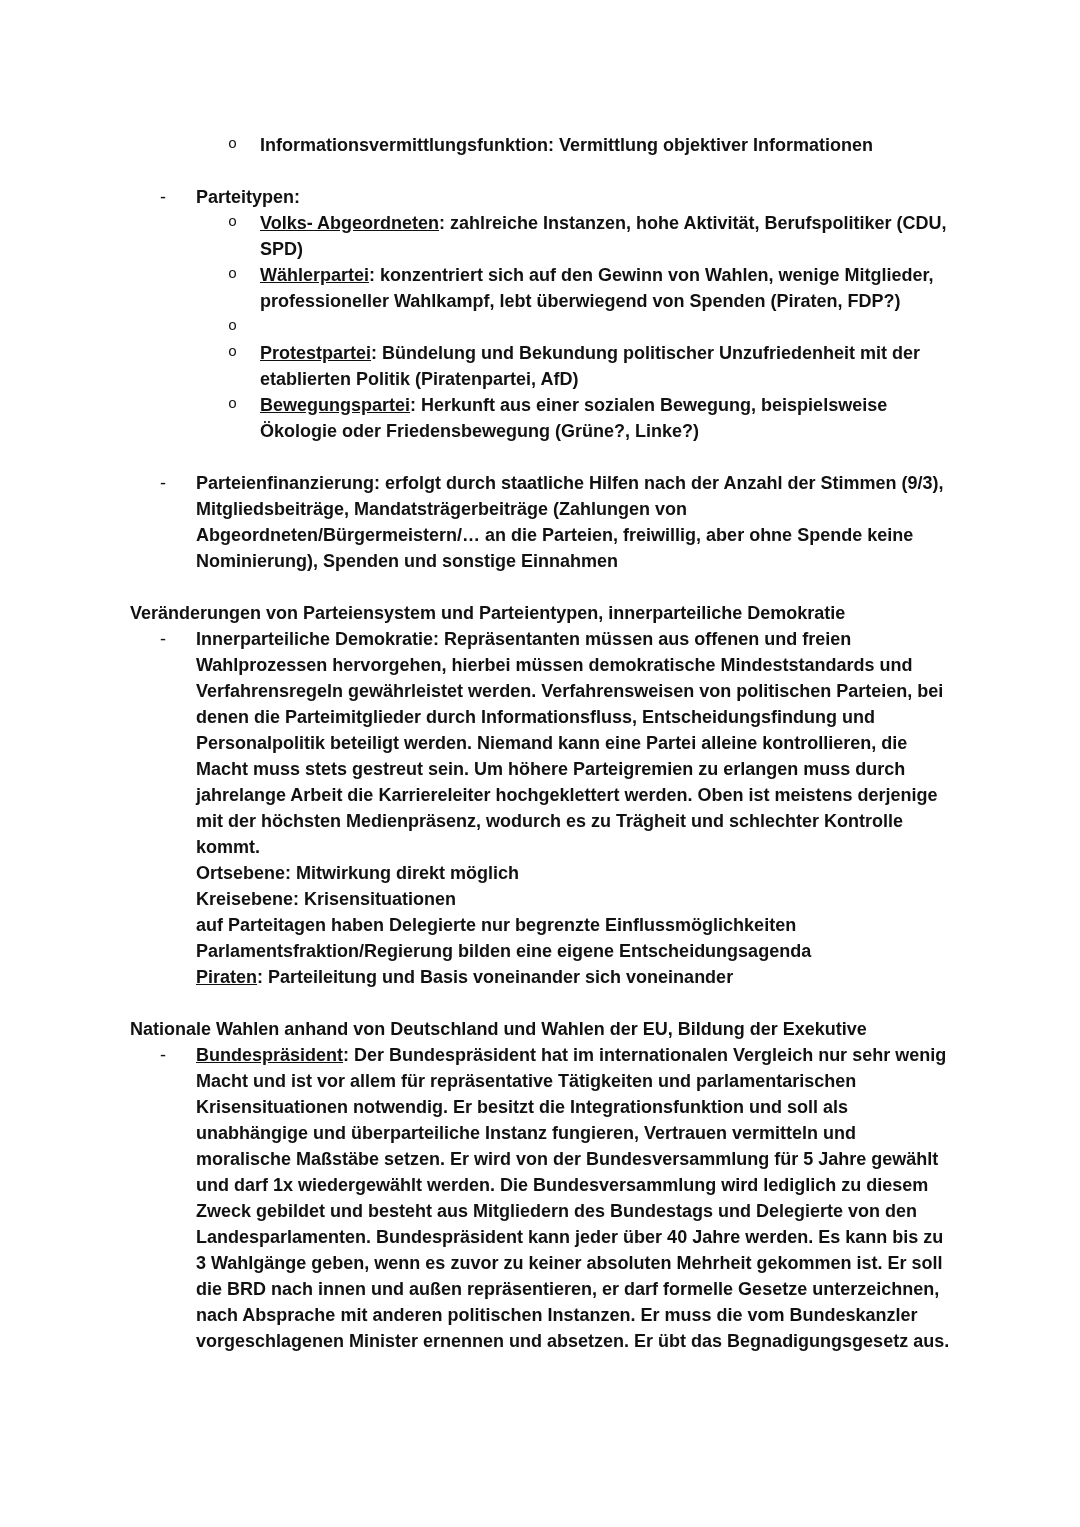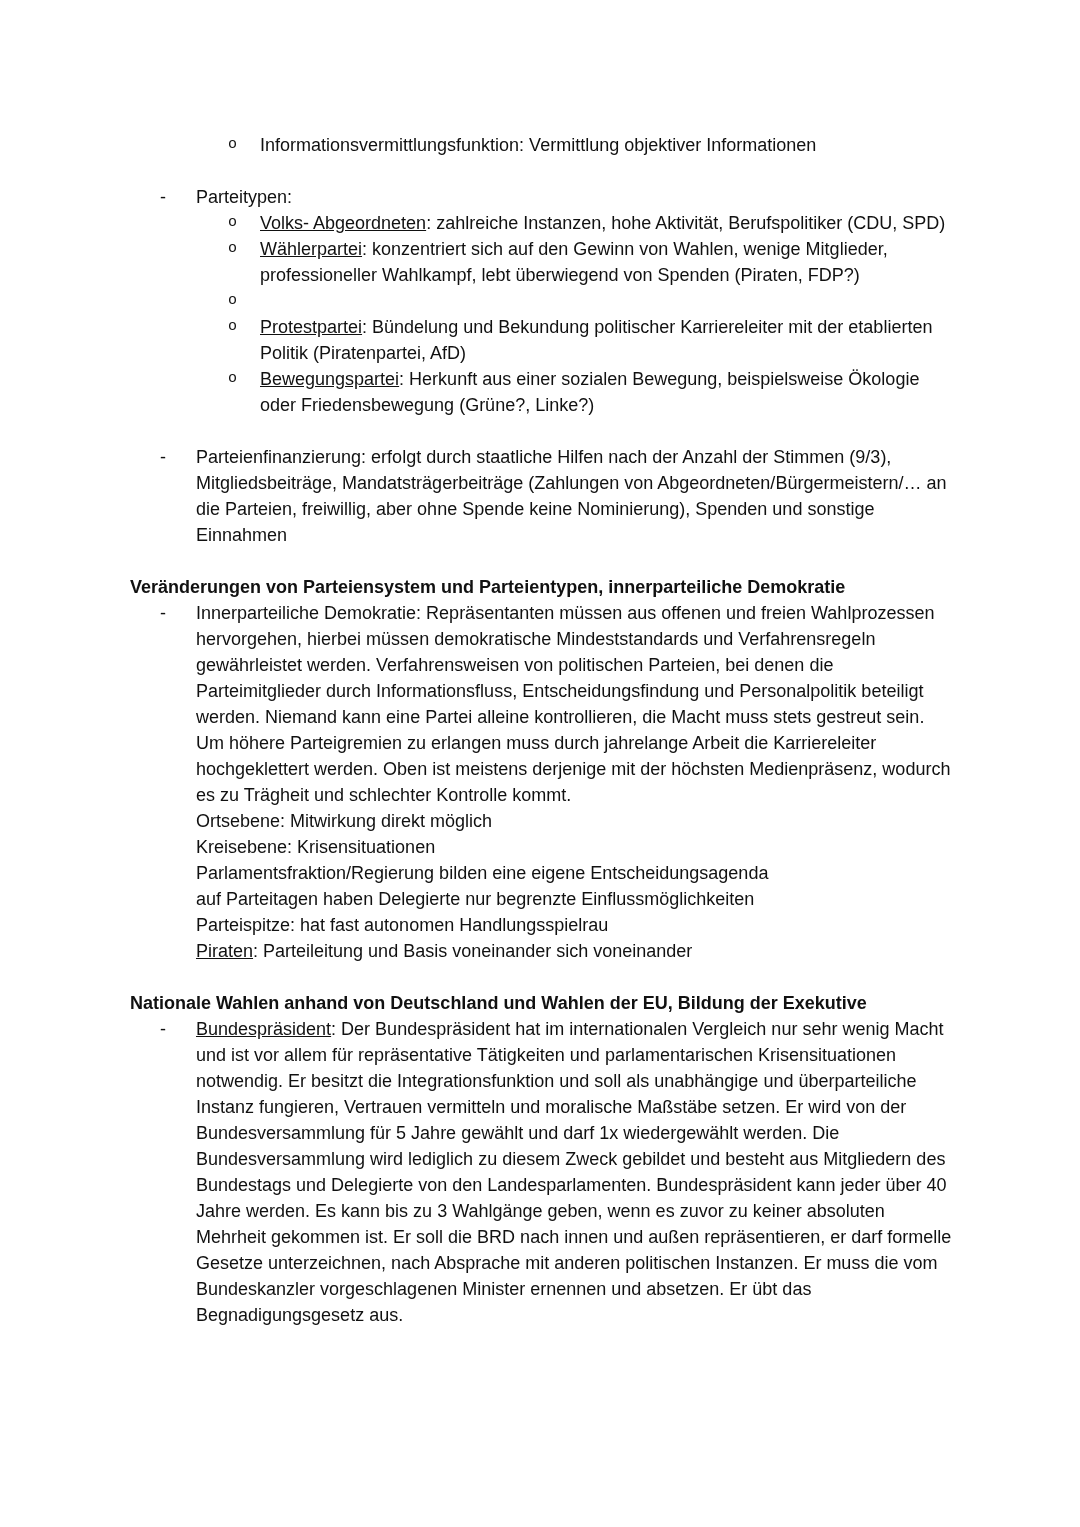--- a/index.html
+++ b/index.html
@@ -32,21 +32,21 @@
   }
   .l1 { padding-left: 30px; }
   .l1 .marker { width: 36px; }
   .l2 { padding-left: 98px; }
   .l2 .marker { width: 32px; }
   .marker.mono {
     font-family: "Liberation Mono", "DejaVu Sans Mono", monospace;
     font-size: 15px;
     line-height: 26px;
   }
-  .txt { flex: 1 1 auto; min-width: 0; }
+  .txt { flex: 1 1 auto; min-width: 0; font-weight: bold; }
   .term { text-decoration: underline; }
   .heading {
     font-weight: bold;
   }
   .gap { height: 26px; }
 </style>
 </head>
 <body>
 
 <div class="page">
@@ -69,21 +69,21 @@
   </div>
   <div class="li l2">
     <span class="marker mono">o</span>
     <div class="txt"><span class="term">Wählerpartei</span><span>: konzentriert sich auf den Gewinn von Wahlen, wenige Mitglieder, professioneller Wahlkampf, lebt überwiegend von Spenden (Piraten, FDP?)</span></div>
   </div>
   <div class="li l2">
     <span class="marker mono">o</span>
   </div>
   <div class="li l2">
     <span class="marker mono">o</span>
-    <div class="txt"><span class="term">Protestpartei</span><span>: Bündelung und Bekundung politischer Karriereleiter mit der etablierten Politik (Piratenpartei, AfD)</span></div>
+    <div class="txt"><span class="term">Protestpartei</span><span>: Bündelung und Bekundung politischer Unzufriedenheit mit der etablierten Politik (Piratenpartei, AfD)</span></div>
   </div>
   <div class="li l2">
     <span class="marker mono">o</span>
     <div class="txt"><span class="term">Bewegungspartei</span><span>: Herkunft aus einer sozialen Bewegung, beispielsweise Ökologie oder Friedensbewegung (Grüne?, Linke?)</span></div>
   </div>
 
   <div class="gap"></div>
 
   <div class="li l1">
     <span class="marker">-</span>
@@ -93,23 +93,22 @@
   <div class="gap"></div>
 
   <div class="heading">Veränderungen von Parteiensystem und Parteientypen, innerparteiliche Demokratie</div>
 
   <div class="li l1">
     <span class="marker">-</span>
     <div class="txt">
       <div>Innerparteiliche Demokratie: Repräsentanten müssen aus offenen und freien Wahlprozessen hervorgehen, hierbei müssen demokratische Mindeststandards und Verfahrensregeln gewährleistet werden. Verfahrensweisen von politischen Parteien, bei denen die Parteimitglieder durch Informationsfluss, Entscheidungsfindung und Personalpolitik beteiligt werden. Niemand kann eine Partei alleine kontrollieren, die Macht muss stets gestreut sein. Um höhere Parteigremien zu erlangen muss durch jahrelange Arbeit die Karriereleiter hochgeklettert werden. Oben ist meistens derjenige mit der höchsten Medienpräsenz, wodurch es zu Trägheit und schlechter Kontrolle kommt.</div>
       <div>Ortsebene: Mitwirkung direkt möglich</div>
       <div>Kreisebene: Krisensituationen</div>
+      <div>auf Parteitagen haben Delegierte nur begrenzte Einflussmöglichkeiten</div>
       <div>Parlamentsfraktion/Regierung bilden eine eigene Entscheidungsagenda</div>
-      <div>auf Parteitagen haben Delegierte nur begrenzte Einflussmöglichkeiten</div>
-      <div>Parteispitze: hat fast autonomen Handlungsspielrau</div>
       <div><span class="term">Piraten</span><span>: Parteileitung und Basis voneinander sich voneinander</span></div>
     </div>
   </div>
 
   <div class="gap"></div>
 
   <div class="heading">Nationale Wahlen anhand von Deutschland und Wahlen der EU, Bildung der Exekutive</div>
 
   <div class="li l1">
     <span class="marker">-</span>

